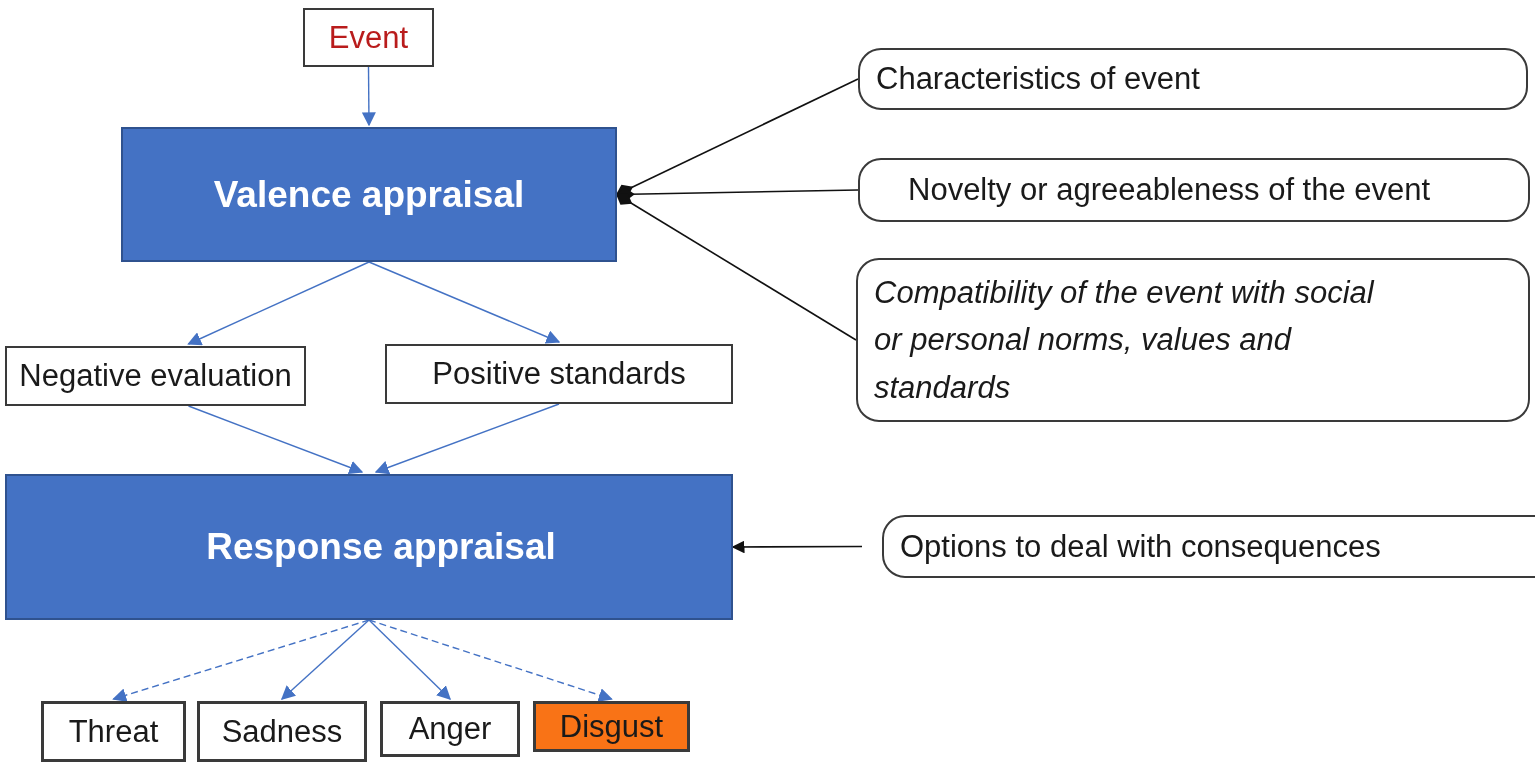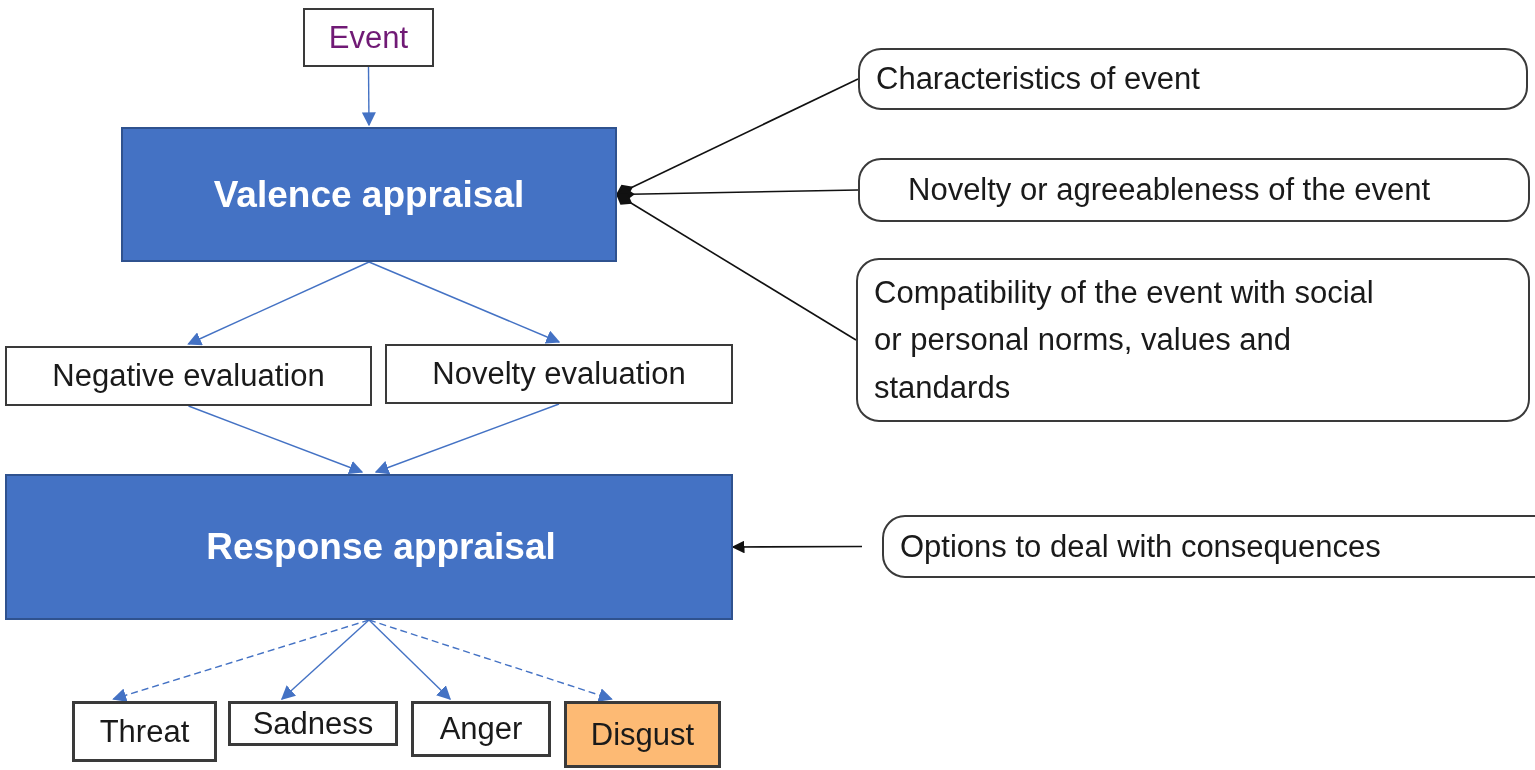--- a/index.html
+++ b/index.html
@@ -24,21 +24,21 @@
     align-items: center;
     background: #ffffff;
     border: 2px solid #3a3a3a;
   }
   .node .lbl { display: block; }
   .plain {
     justify-content: center;
     font-size: 31px;
     text-align: center;
   }
-  .emotion { border-width: 3px; margin-left: 31px; }
+  .emotion { border-width: 3px; }
   .side {
     justify-content: flex-start;
     text-align: left;
     padding: 0 10px 0 16px;
     font-size: 31px;
     border-radius: 23px;
   }
   .side.multiline .lbl {
     white-space: pre-line;
     line-height: 1.52;
@@ -76,67 +76,67 @@
       <line x1="369" y1="620" x2="113.5" y2="699" stroke="#4472C4" stroke-width="1.4" stroke-dasharray="7 4" marker-end="url(#mBlue)"></line>
       <line x1="369" y1="620" x2="282" y2="699" stroke="#4472C4" stroke-width="1.4" marker-end="url(#mBlue)"></line>
       <line x1="369" y1="620" x2="450" y2="699" stroke="#4472C4" stroke-width="1.4" marker-end="url(#mBlue)"></line>
       <line x1="369" y1="620" x2="611.5" y2="699" stroke="#4472C4" stroke-width="1.4" stroke-dasharray="7 4" marker-end="url(#mBlue)"></line>
       <line x1="858" y1="79" x2="617" y2="194.5" stroke="#111111" stroke-width="1.6" marker-end="url(#mDiamond)"></line>
       <line x1="858" y1="190" x2="617" y2="194.5" stroke="#111111" stroke-width="1.6" marker-end="url(#mDiamond)"></line>
       <line x1="856" y1="340" x2="617" y2="194.5" stroke="#111111" stroke-width="1.6" marker-end="url(#mDiamond)"></line>
       <line x1="862" y1="546.5" x2="733" y2="547" stroke="#111111" stroke-width="1.6" marker-end="url(#mBlack)"></line>
     </svg>
 
-  <div class="node plain" style="left: 303px; top: 8px; width: 131px; height: 59px; background: rgb(255, 255, 255); border-color: rgb(58, 58, 58); color: #701a75;">
+  <div class="node plain" style="left: 303px; top: 8px; width: 131px; height: 59px; background: rgb(255, 255, 255); border-color: rgb(58, 58, 58); color: #b91c1c;">
     <span class="lbl">Event</span>
   </div>
 
   <div class="node blue" style="left: 121px; top: 127px; width: 496px; height: 135px; background: rgb(68, 114, 196); border-color: rgb(47, 82, 143); color: rgb(255, 255, 255); align-items: center;">
     <span class="lbl">Valence appraisal</span>
   </div>
 
   <div class="node side" style="left: 858px; top: 48px; width: 670px; height: 62px; background: rgb(255, 255, 255); border-color: rgb(58, 58, 58); color: rgb(26, 26, 26);">
     <span class="lbl">Characteristics of event</span>
   </div>
 
   <div class="node side" style="left: 858px; top: 158px; width: 672px; height: 64px; background: rgb(255, 255, 255); border-color: rgb(58, 58, 58); color: rgb(26, 26, 26); padding-left: 48px;">
     <span class="lbl">Novelty or agreeableness of the event</span>
   </div>
 
-  <div class="node side multiline" style="left: 856px; top: 258px; width: 674px; height: 164px; background: rgb(255, 255, 255); border-color: rgb(58, 58, 58); color: rgb(26, 26, 26);">
+  <div class="node side multiline" style="left: 856px; top: 258px; width: 674px; height: 164px; background: rgb(255, 255, 255); border-color: rgb(58, 58, 58); color: rgb(26, 26, 26); font-style: italic;">
     <span class="lbl">Compatibility of the event with social
 or personal norms, values and
 standards</span>
   </div>
 
-  <div class="node plain" style="left: 5px; top: 346px; width: 367px; height: 60px; background: rgb(255, 255, 255); border-color: rgb(58, 58, 58); color: rgb(26, 26, 26);">
+  <div class="node plain" style="left: 5px; top: 346px; width: 301px; height: 60px; background: rgb(255, 255, 255); border-color: rgb(58, 58, 58); color: rgb(26, 26, 26);">
     <span class="lbl">Negative evaluation</span>
   </div>
 
   <div class="node plain" style="left: 385px; top: 344px; width: 348px; height: 60px; background: rgb(255, 255, 255); border-color: rgb(58, 58, 58); color: rgb(26, 26, 26);">
-    <span class="lbl">Novelty evaluation</span>
+    <span class="lbl">Positive standards</span>
   </div>
 
   <div class="node blue" style="left: 5px; top: 474px; width: 728px; height: 146px; background: rgb(68, 114, 196); border-color: rgb(47, 82, 143); color: rgb(255, 255, 255); padding-left: 24px;">
     <span class="lbl">Response appraisal</span>
   </div>
 
   <div class="node side" style="left: 862px; top: 515px; width: 785px; height: 63px; background: rgb(255, 255, 255); border-color: rgb(58, 58, 58); color: rgb(26, 26, 26); margin-left: 20px;">
     <span class="lbl">Options to deal with consequences</span>
   </div>
 
   <div class="node plain emotion" style="left: 41px; top: 701px; width: 145px; height: 61px; background: rgb(255, 255, 255); border-color: rgb(58, 58, 58); color: rgb(26, 26, 26);">
     <span class="lbl">Threat</span>
   </div>
 
-  <div class="node plain emotion" style="left: 197px; top: 701px; width: 170px; height: 45px; background: rgb(255, 255, 255); border-color: rgb(58, 58, 58); color: rgb(26, 26, 26);">
+  <div class="node plain emotion" style="left: 197px; top: 701px; width: 170px; height: 61px; background: rgb(255, 255, 255); border-color: rgb(58, 58, 58); color: rgb(26, 26, 26);">
     <span class="lbl">Sadness</span>
   </div>
 
   <div class="node plain emotion" style="left: 380px; top: 701px; width: 140px; height: 56px; background: rgb(255, 255, 255); border-color: rgb(58, 58, 58); color: rgb(26, 26, 26);">
     <span class="lbl">Anger</span>
   </div>
 
-  <div class="node plain emotion" style="left: 533px; top: 701px; width: 157px; height: 67px; background: #fdba74; border-color: rgb(58, 58, 58); color: rgb(26, 26, 26);">
+  <div class="node plain emotion" style="left: 533px; top: 701px; width: 157px; height: 51px; background: #f97316; border-color: rgb(58, 58, 58); color: rgb(26, 26, 26);">
     <span class="lbl">Disgust</span>
   </div>
 
 </div>
 
 </body></html>

